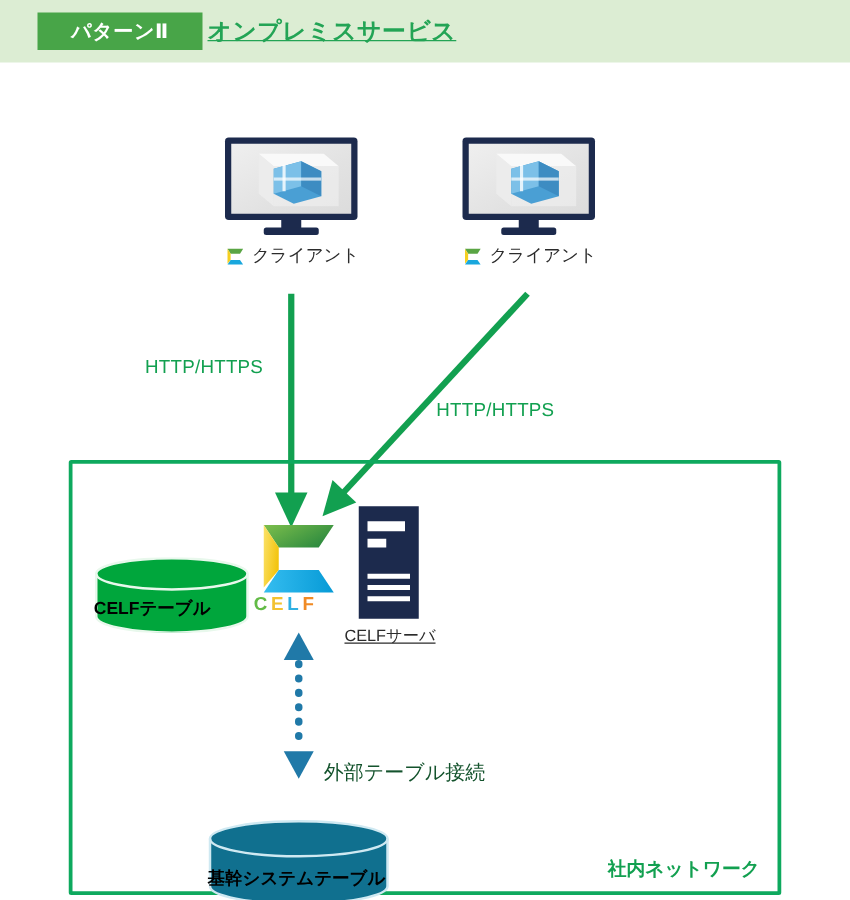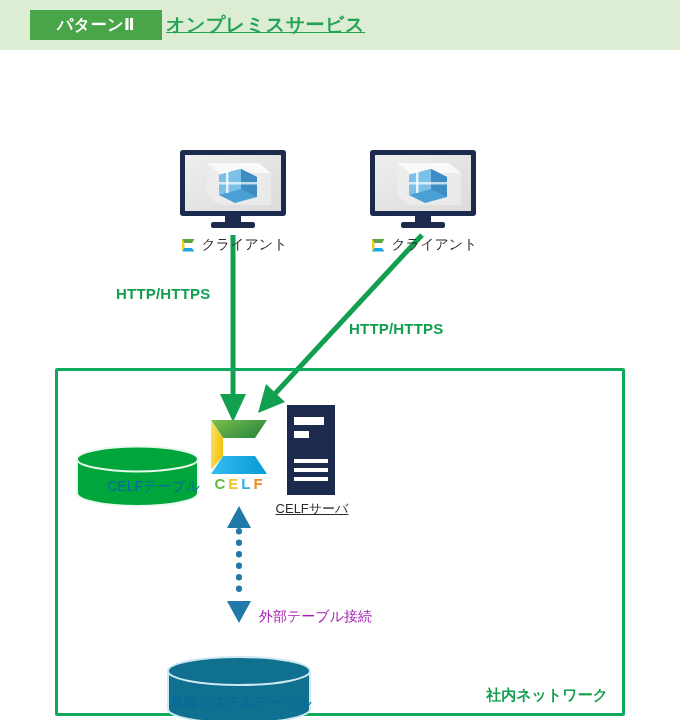--- a/index.html
+++ b/index.html
@@ -64,21 +64,20 @@
     position: absolute;
     left: 0; top: 0;
     width: 680px;
     height: 670px;
   }
 
   
   .client-node {
     position: absolute;
     width: 140px;
-    margin-top: 40px;
   }
   #client-node-1 { left: 163px; top: 60px; }
   #client-node-2 { left: 353px; top: 60px; }
 
   .monitor {
     position: relative;
     width: 106px;
     height: 78px;
     margin: 0 auto;
   }
@@ -134,21 +133,21 @@
     font-weight: normal;
     white-space: nowrap;
   }
   .celf-mark-sm { width: 17px; height: 18px; display: block; }
 
   
   .flow-label {
     position: absolute;
     font-size: 15px;
     color: #12a050;
-    font-weight: bold;
+    font-weight: normal;
     white-space: nowrap;
     letter-spacing: 0.2px;
   }
   #flow-label-1 { left: 116px; top: 235px; }
   #flow-label-2 { left: 349px; top: 270px; }
 
   
   #network-box {
     position: absolute;
     left: 55px; top: 318px;
@@ -179,42 +178,41 @@
   #system-table-node {
     position: absolute;
     left: 166px; top: 606px;
     width: 146px;
     height: 68px;
   }
   .cyl-label {
     position: absolute;
     left: 0;
     width: 100%;
-    text-align: right;
+    text-align: left;
     font-size: 14px;
-    color: #0369a1;
-    font-weight: normal;
+    color: #000000;
+    font-weight: bold;
     white-space: nowrap;
     pointer-events: none;
   }
   #celf-table-label { top: 32px; }
   #system-table-label { top: 38px; font-size: 14px; }
 
   
   #celf-logo-node {
     position: absolute;
     left: 203px; top: 358px;
     width: 74px;
     height: 86px;
   }
   #celf-wordmark {
     position: absolute;
     left: 203px; top: 425px;
     width: 74px;
-    text-align: center;
     font-size: 15px;
     font-weight: bold;
     letter-spacing: 3px;
   }
   #celf-wordmark span { display: inline; }
   .wm-c { color: #62bb46; }
   .wm-e { color: #f2c230; }
   .wm-l { color: #2fb0e2; }
   .wm-f { color: #f08a24; }
 
@@ -244,22 +242,22 @@
     font-size: 13px;
     color: #2b2b2b;
     white-space: nowrap;
     text-decoration: underline;
   }
 
   
   #ext-conn-label {
     position: absolute;
     left: 259px; top: 558px;
-    font-size: 14px;
-    color: #a21caf;
+    font-size: 16px;
+    color: #14532d;
     white-space: nowrap;
   }
 </style>
 </head>
 <body>
 
 <div id="header-band"></div>
 
 <div id="pattern-badge">パターンⅡ</div>
 

